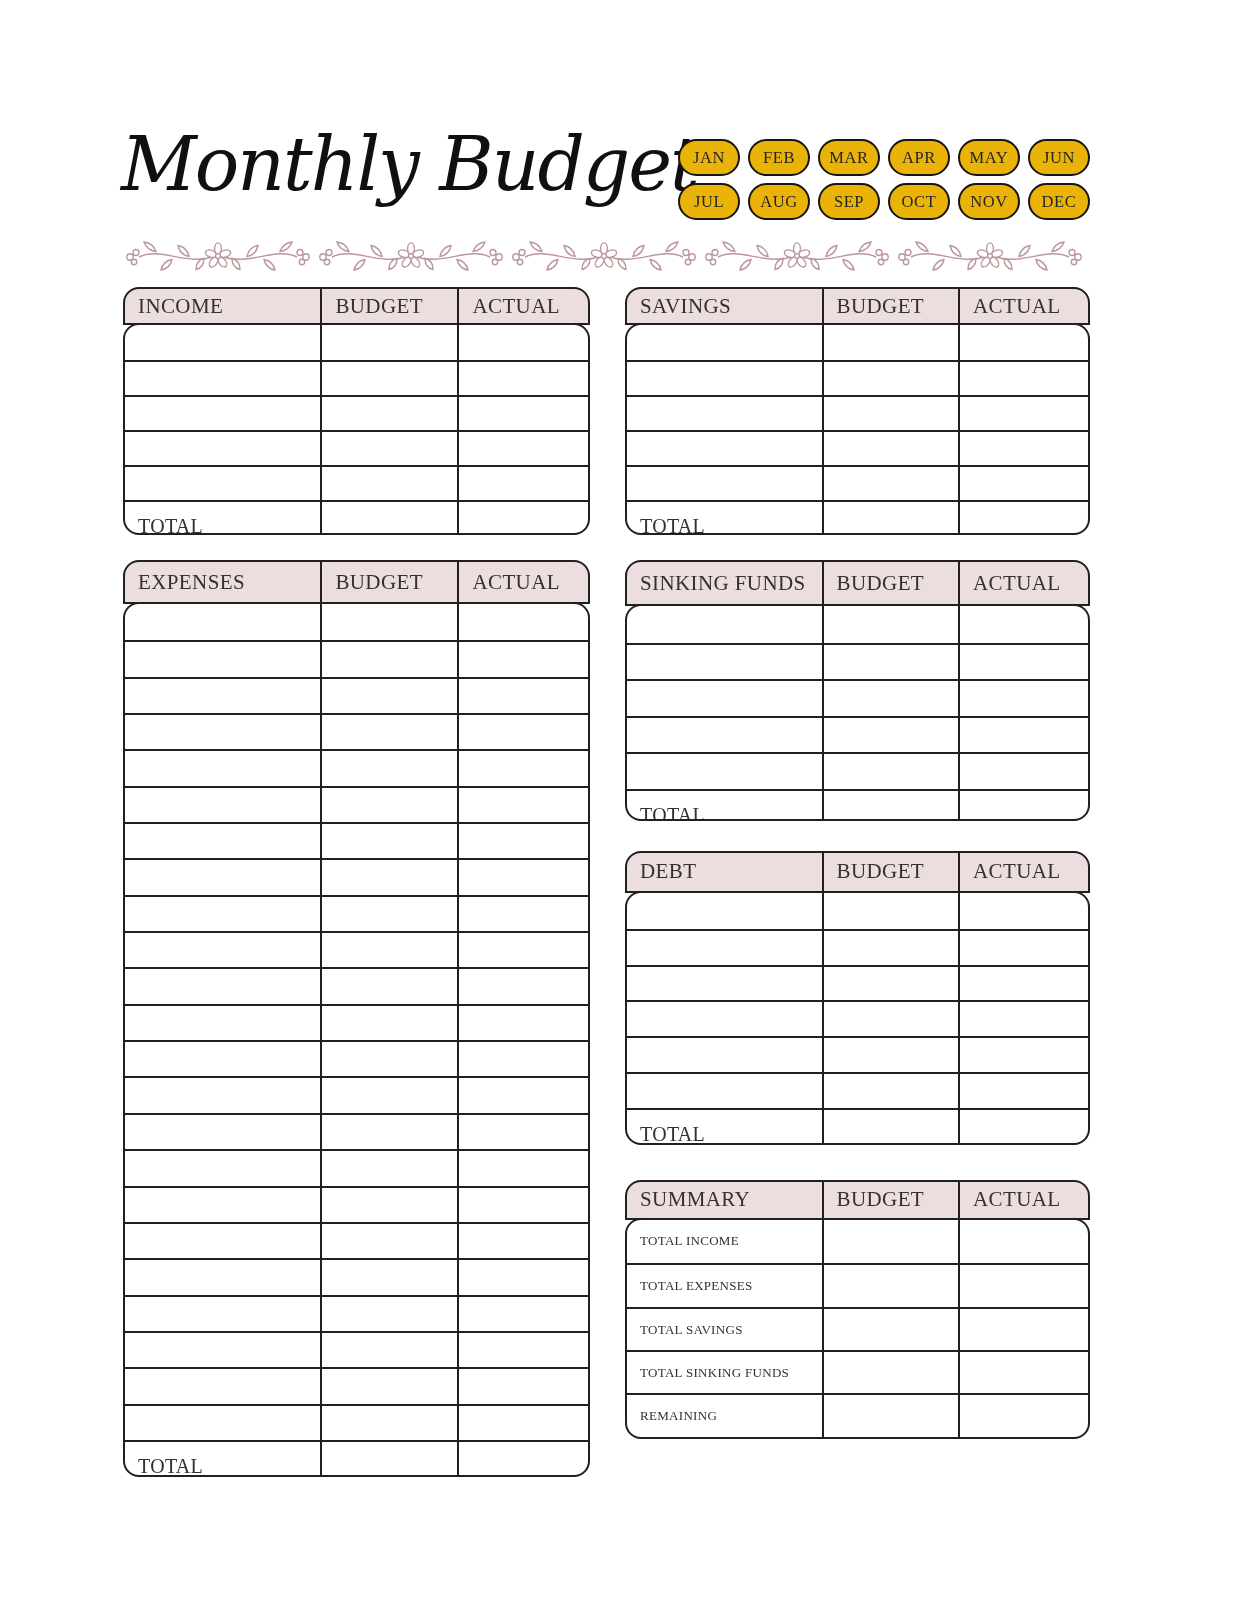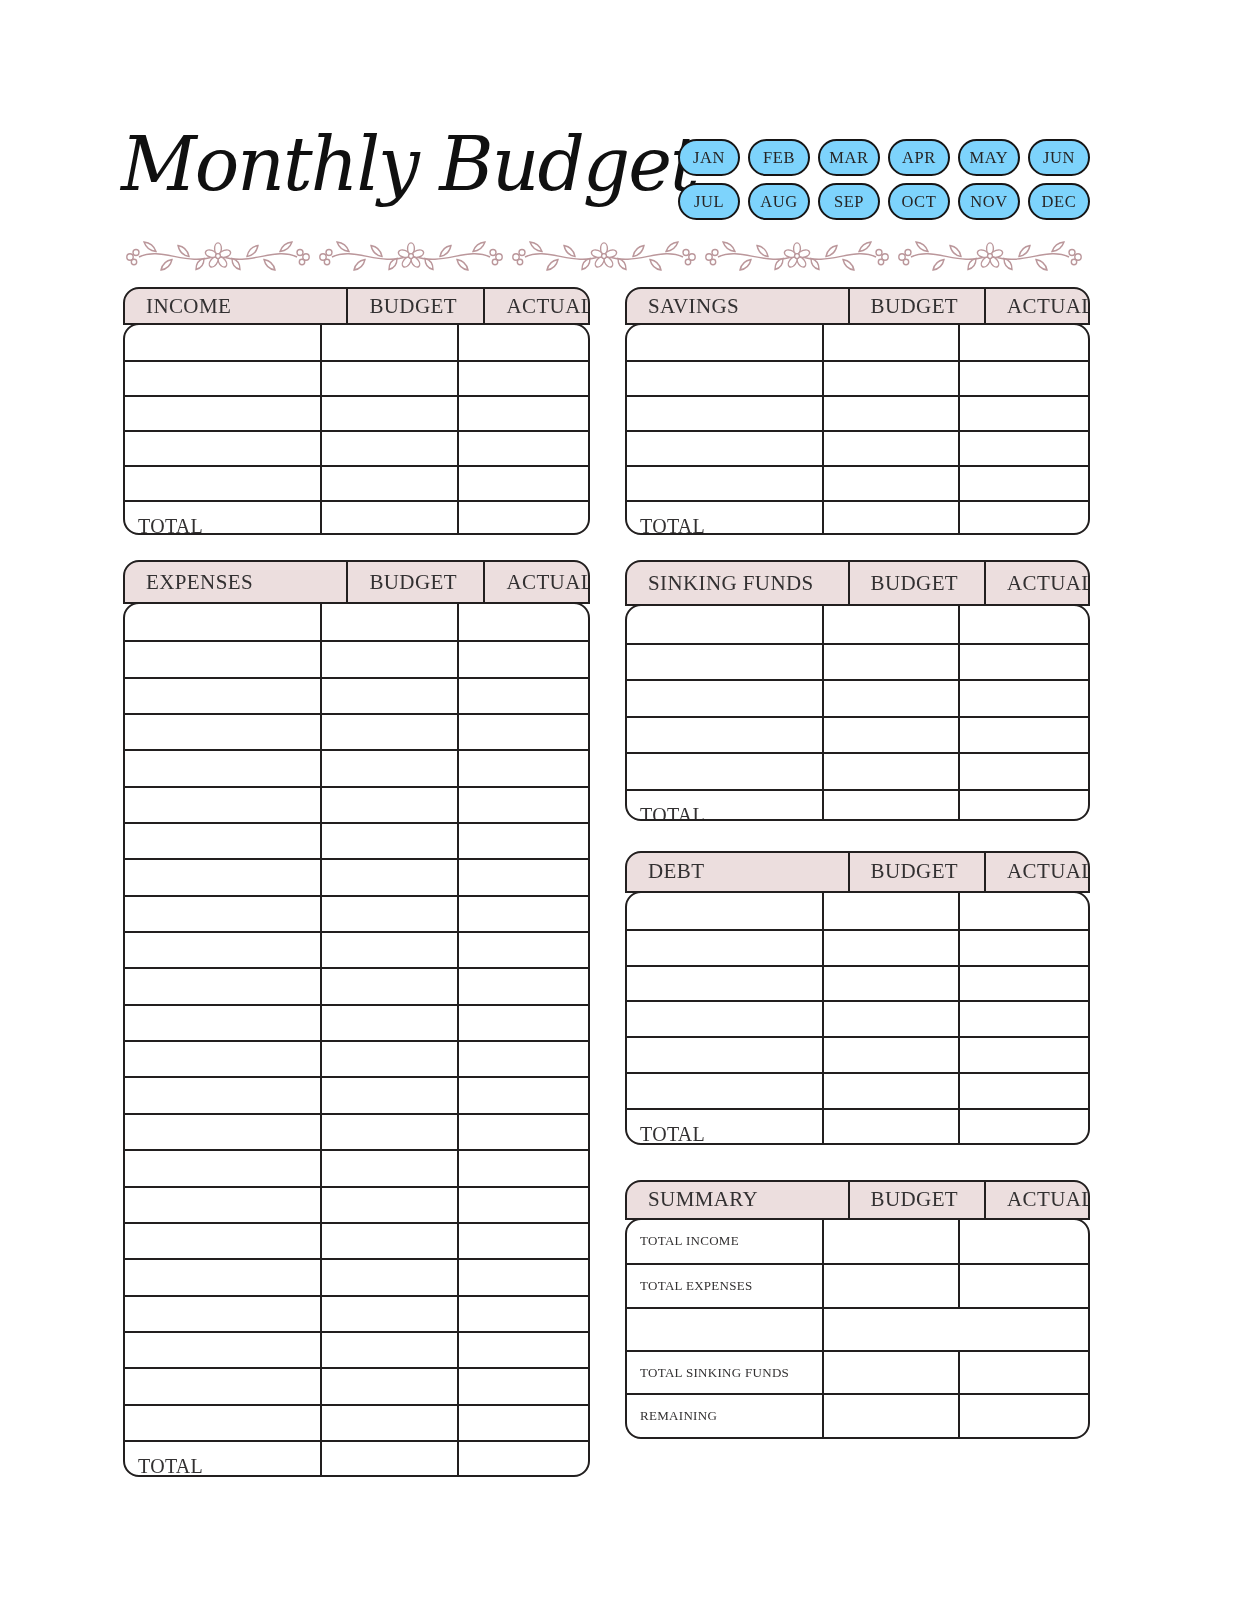--- a/index.html
+++ b/index.html
@@ -18,21 +18,21 @@
     font-family:"DejaVu Serif", serif; font-style:italic; font-weight:400;
     font-size:74px; line-height:1.1; letter-spacing:-2px; color:var(--title);
     white-space:nowrap;
   }
   .months{
     position:absolute; left:678px; top:139px;
     display:grid; grid-template-columns:repeat(6,62px); grid-auto-rows:37px;
     column-gap:8px; row-gap:7px;
   }
   .pill{
-    border:2.4px solid #161414; border-radius:19px; background:#7dd3fc;
+    border:2.4px solid #161414; border-radius:19px; background:#eab308;
     display:flex; align-items:center; justify-content:center;
     font-size:16.5px; letter-spacing:0.6px; color:#262424; cursor:pointer;
   }
   
   .divider{
     position:absolute; left:123px; top:240px; width:962px; height:32px;
     color:var(--floral);
   }
   
   .tables{
@@ -42,24 +42,24 @@
   .col-left{ width:467px; flex:none; }
   .col-right{ width:465px; flex:none; }
   .bt{ width:100%; }
   .bt-header{
     position:relative; z-index:0;
     display:grid; grid-template-columns:42.2% 29.6% 28.2%;
     height:var(--hh); background:var(--header-fill);
     border:2px solid var(--border); border-radius:16px 16px 0 0;
   }
   .bt-hcell{
-    display:flex; align-items:center; padding:0 21px;
+    display:flex; align-items:center; padding:0 13px;
     font-size:21px; letter-spacing:0.4px; color:var(--text); white-space:nowrap; overflow:hidden;
   }
-  .bt-hcell + .bt-hcell{ border-left:2px solid var(--border);margin-left:26px; }
+  .bt-hcell + .bt-hcell{ border-left:2px solid var(--border); }
   .bt-body{
     position:relative; z-index:1;
     margin-top:-2px; background:#fff;
     border:2px solid var(--border); border-radius:16px; overflow:hidden;
   }
   .bt-row{
     display:grid; grid-template-columns:42.2% 29.6% 28.2%;
     height:var(--rh);
   }
   .bt-row + .bt-row{ border-top:2px solid var(--border); }
@@ -440,20 +440,21 @@
               <div class="bt-cell label">TOTAL INCOME</div>
               <div class="bt-cell"></div>
               <div class="bt-cell"></div>
             </div>
             <div class="bt-row">
               <div class="bt-cell label">TOTAL EXPENSES</div>
               <div class="bt-cell"></div>
               <div class="bt-cell"></div>
             </div>
             <div class="bt-row">
+              <div class="bt-cell label">TOTAL SAVINGS</div>
               <div class="bt-cell"></div>
               <div class="bt-cell"></div>
             </div>
             <div class="bt-row">
               <div class="bt-cell label">TOTAL SINKING FUNDS</div>
               <div class="bt-cell"></div>
               <div class="bt-cell"></div>
             </div>
             <div class="bt-row">
               <div class="bt-cell label">REMAINING</div>

